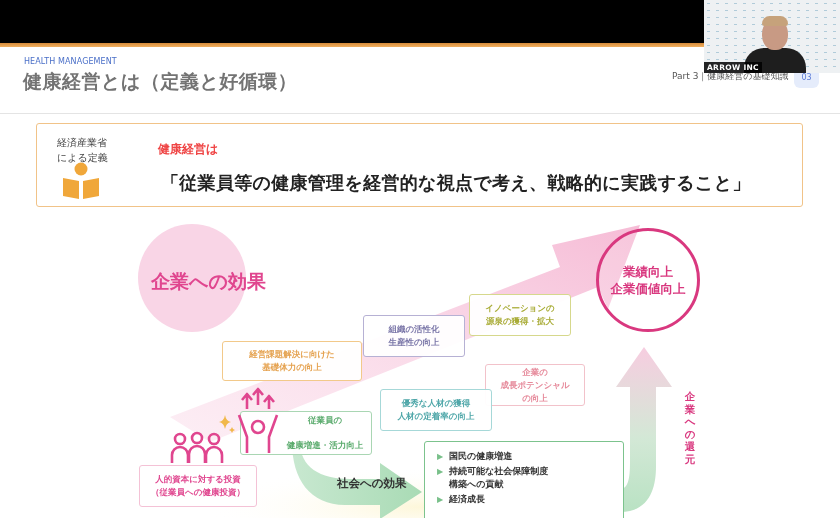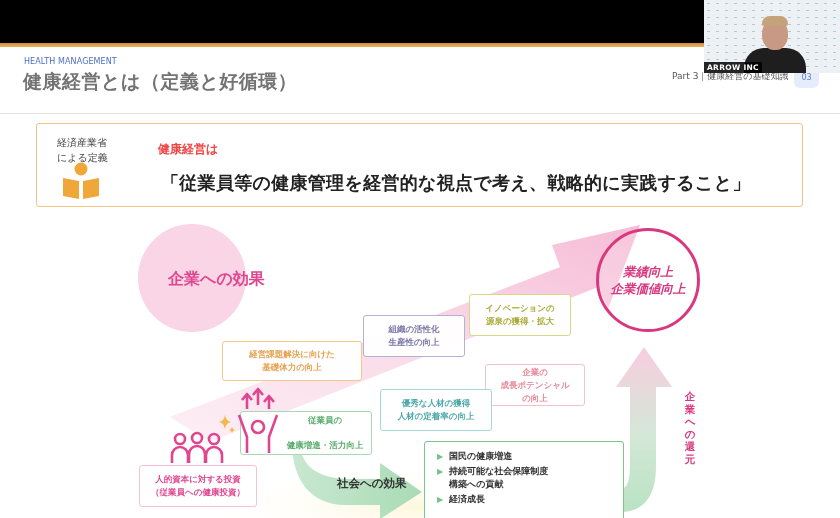--- a/index.html
+++ b/index.html
@@ -29,26 +29,26 @@
   .def-box { position: absolute; left: 36px; top: 76px; width: 767px; height: 84px; border: 1.5px solid #f1c388; border-radius: 3px; background: #fff; }
   .def-label { position: absolute; left: 20px; top: 11px; font-size: 10px; line-height: 15px; color: #444; width: 60px; }
   .book-icon { position: absolute; left: 24px; top: 38px; width: 40px; height: 38px; }
   .def-line1 { position: absolute; left: 121px; top: 17px; font-size: 12px; font-weight: bold; color: #ef4444; }
   .def-line2 { position: absolute; left: 124px; top: 47px; font-size: 18px; font-weight: bold; color: #222; letter-spacing: 0.3px; white-space: nowrap; }
 
   .diagram { position: absolute; left: 0; top: 170px; width: 840px; height: 301px; }
   .diagram svg.bg { position: absolute; left: 0; top: 0; }
 
   .circle-effect { position: absolute; left: 138px; top: 7px; width: 108px; height: 108px; border-radius: 50%; background: #f9d5e6; }
-  .circle-effect-label { position: absolute; left: 151px; top: 52px; font-size: 16px; font-weight: bold; color: #e0468f; margin-left: 17px; }
+  .circle-effect-label { position: absolute; left: 151px; top: 52px; font-size: 19px; font-weight: bold; color: #e0468f; }
 
   .box { position: absolute; background: rgba(255,255,255,0.95); border: 1.5px solid; border-radius: 3px; font-size: 8.5px; line-height: 13px; text-align: center; display: flex; flex-direction: column; justify-content: center; align-items: center; font-weight: bold; }
   .box span { display: block; white-space: nowrap; text-align: center; }
 
-  .result-circle { position: absolute; left: 596px; top: 11px; width: 104px; height: 104px; border-radius: 50%; border: 3px solid #d9387f; background: rgba(255,255,255,0.15); display: flex; flex-direction: column; align-items: center; justify-content: center; color: #d9387f; font-weight: bold; font-size: 12.5px; line-height: 17px; font-style: italic; }
+  .result-circle { position: absolute; left: 596px; top: 11px; width: 104px; height: 104px; border-radius: 50%; border: 3px solid #d9387f; background: rgba(255,255,255,0.15); display: flex; flex-direction: column; align-items: center; justify-content: center; color: #d9387f; font-weight: bold; font-size: 12.5px; line-height: 17px; }
 
   .return-label { position: absolute; left: 683px; top: 173px; width: 14px; font-size: 10.5px; line-height: 12.5px; font-weight: bold; color: #d9387f; text-align: center; }
 
   .social-label { position: absolute; left: 337px; top: 259px; font-size: 11.5px; font-weight: bold; color: #333; }
 
   .social-box { position: absolute; left: 424px; top: 224px; width: 200px; height: 80px; border: 1.5px solid #7cc38d; border-radius: 3px; background: #fff; padding: 8px 0 0 12px; }
   .social-item { font-size: 9px; font-weight: bold; color: #333; line-height: 13px; display: flex; margin-bottom: 2px; }
   .social-item .tri { color: #79c08a; font-size: 8px; width: 12px; flex: none; }
 </style>
 </head>

